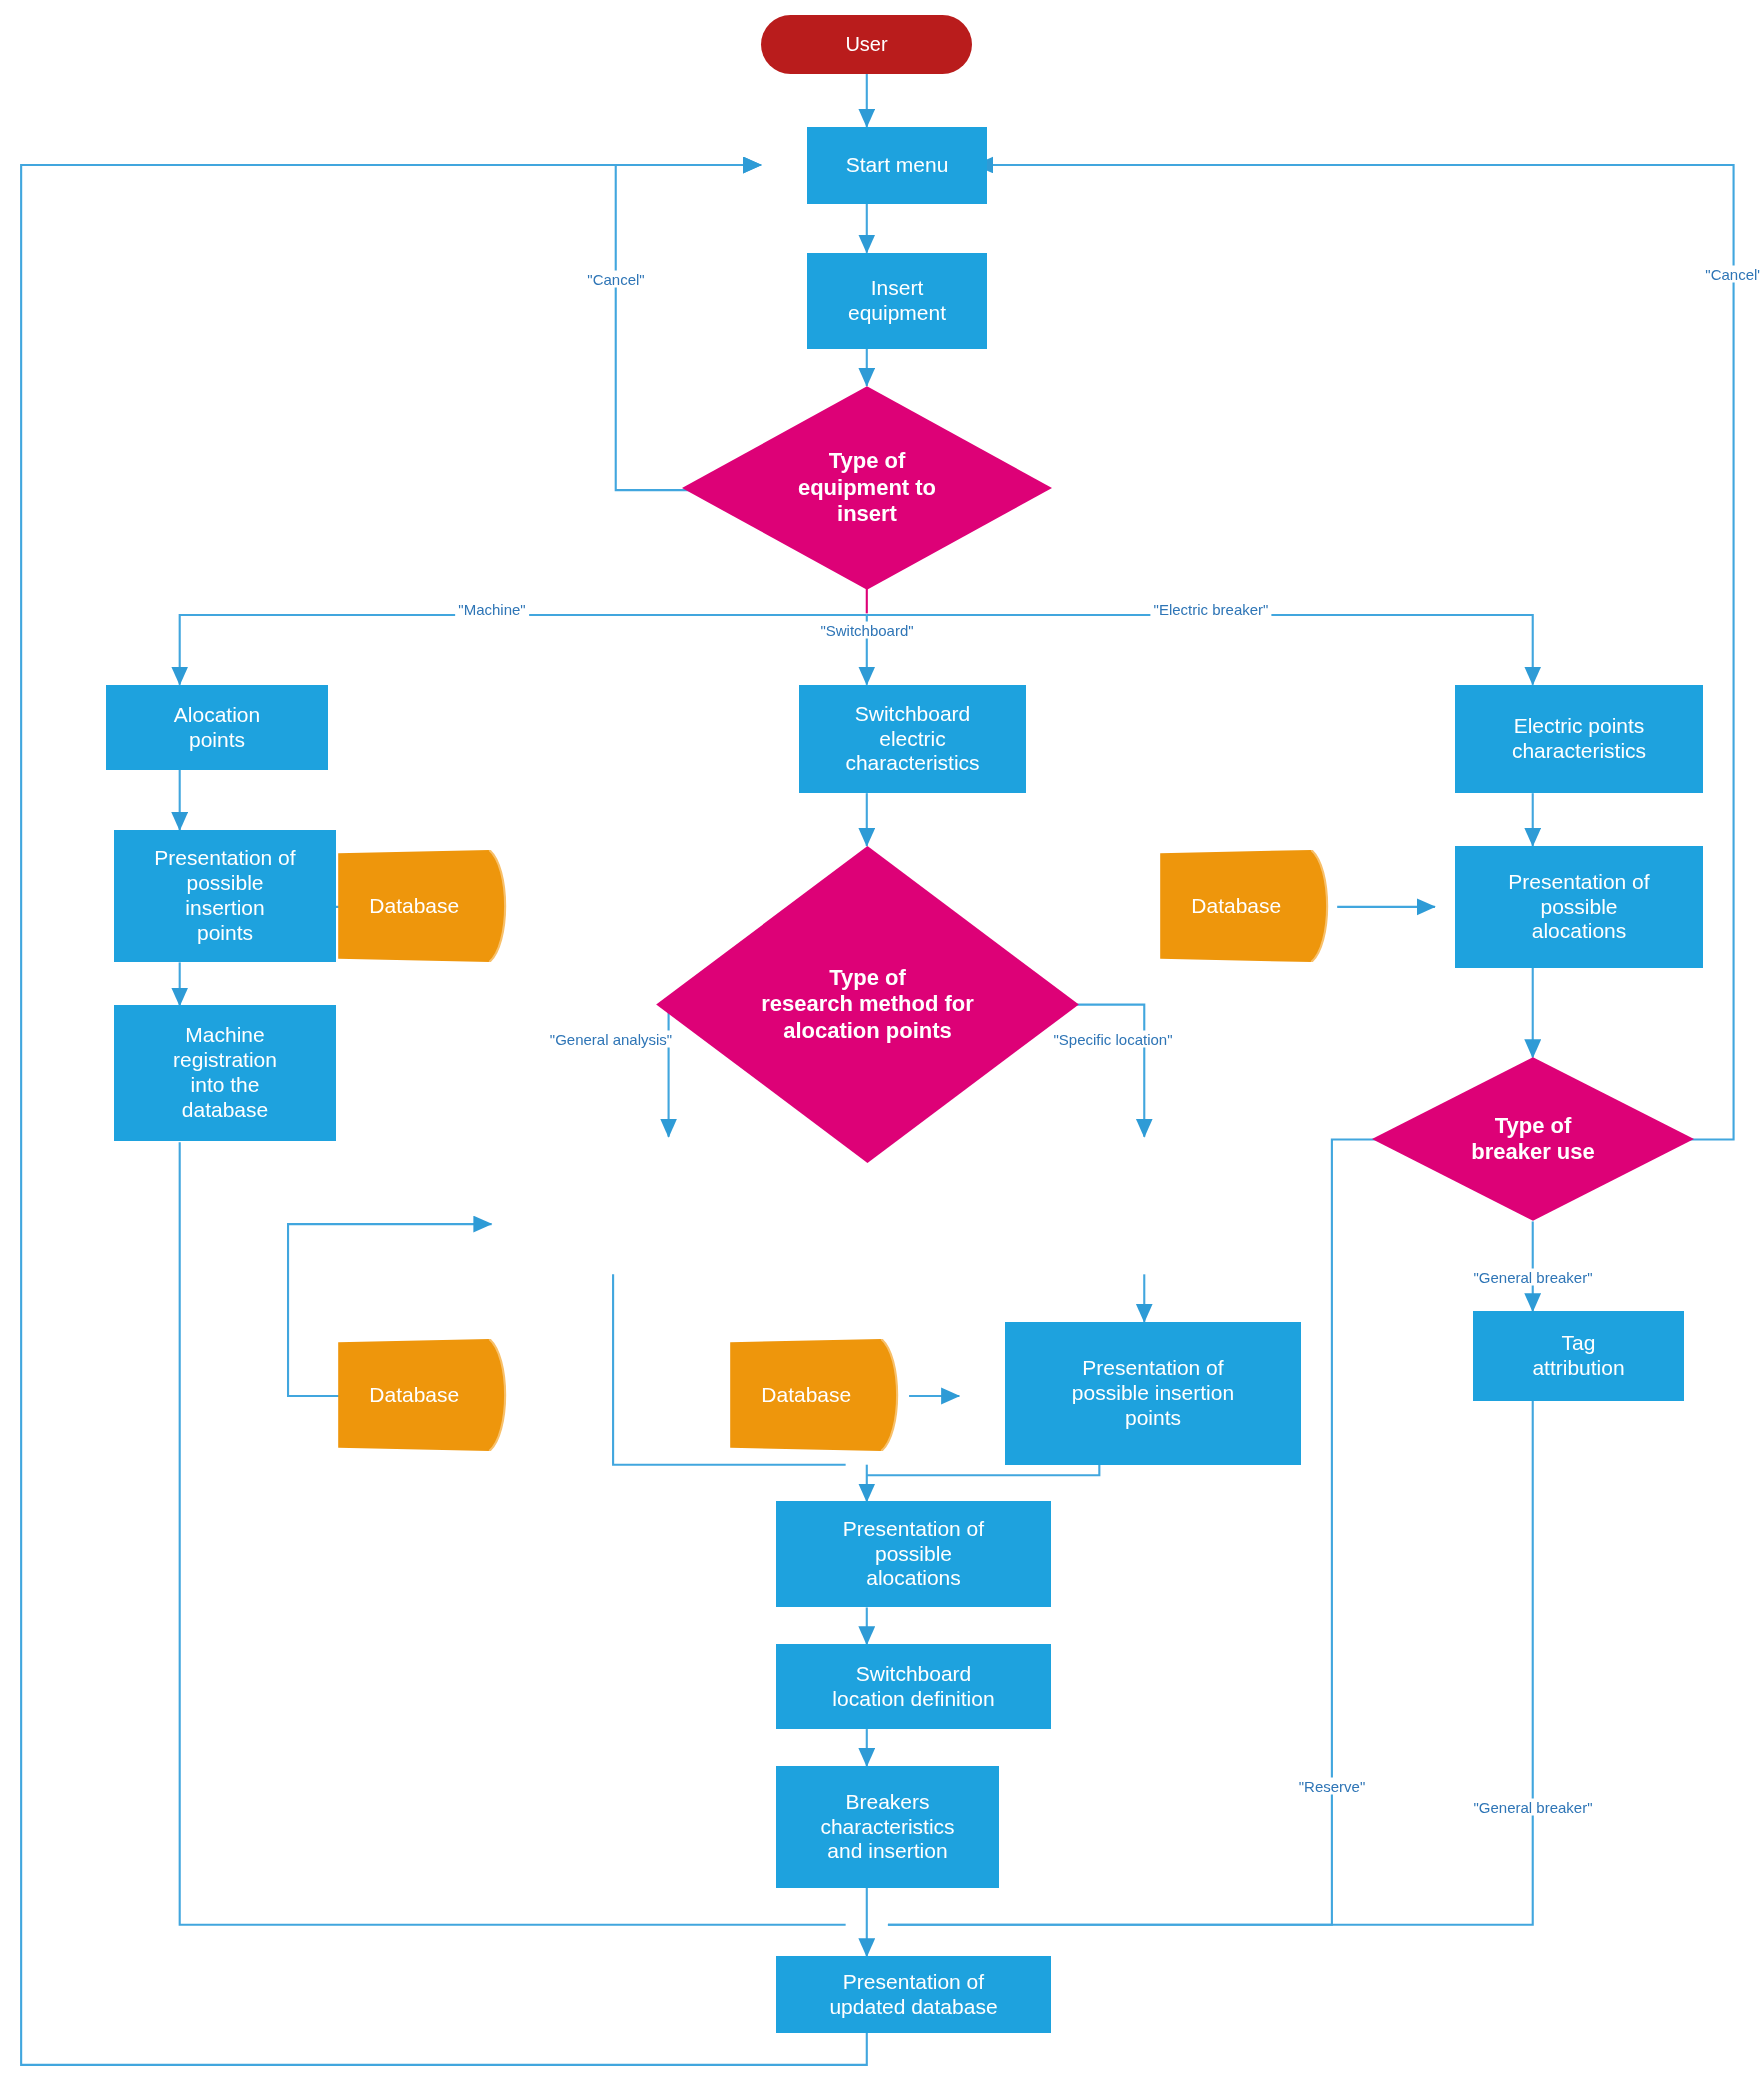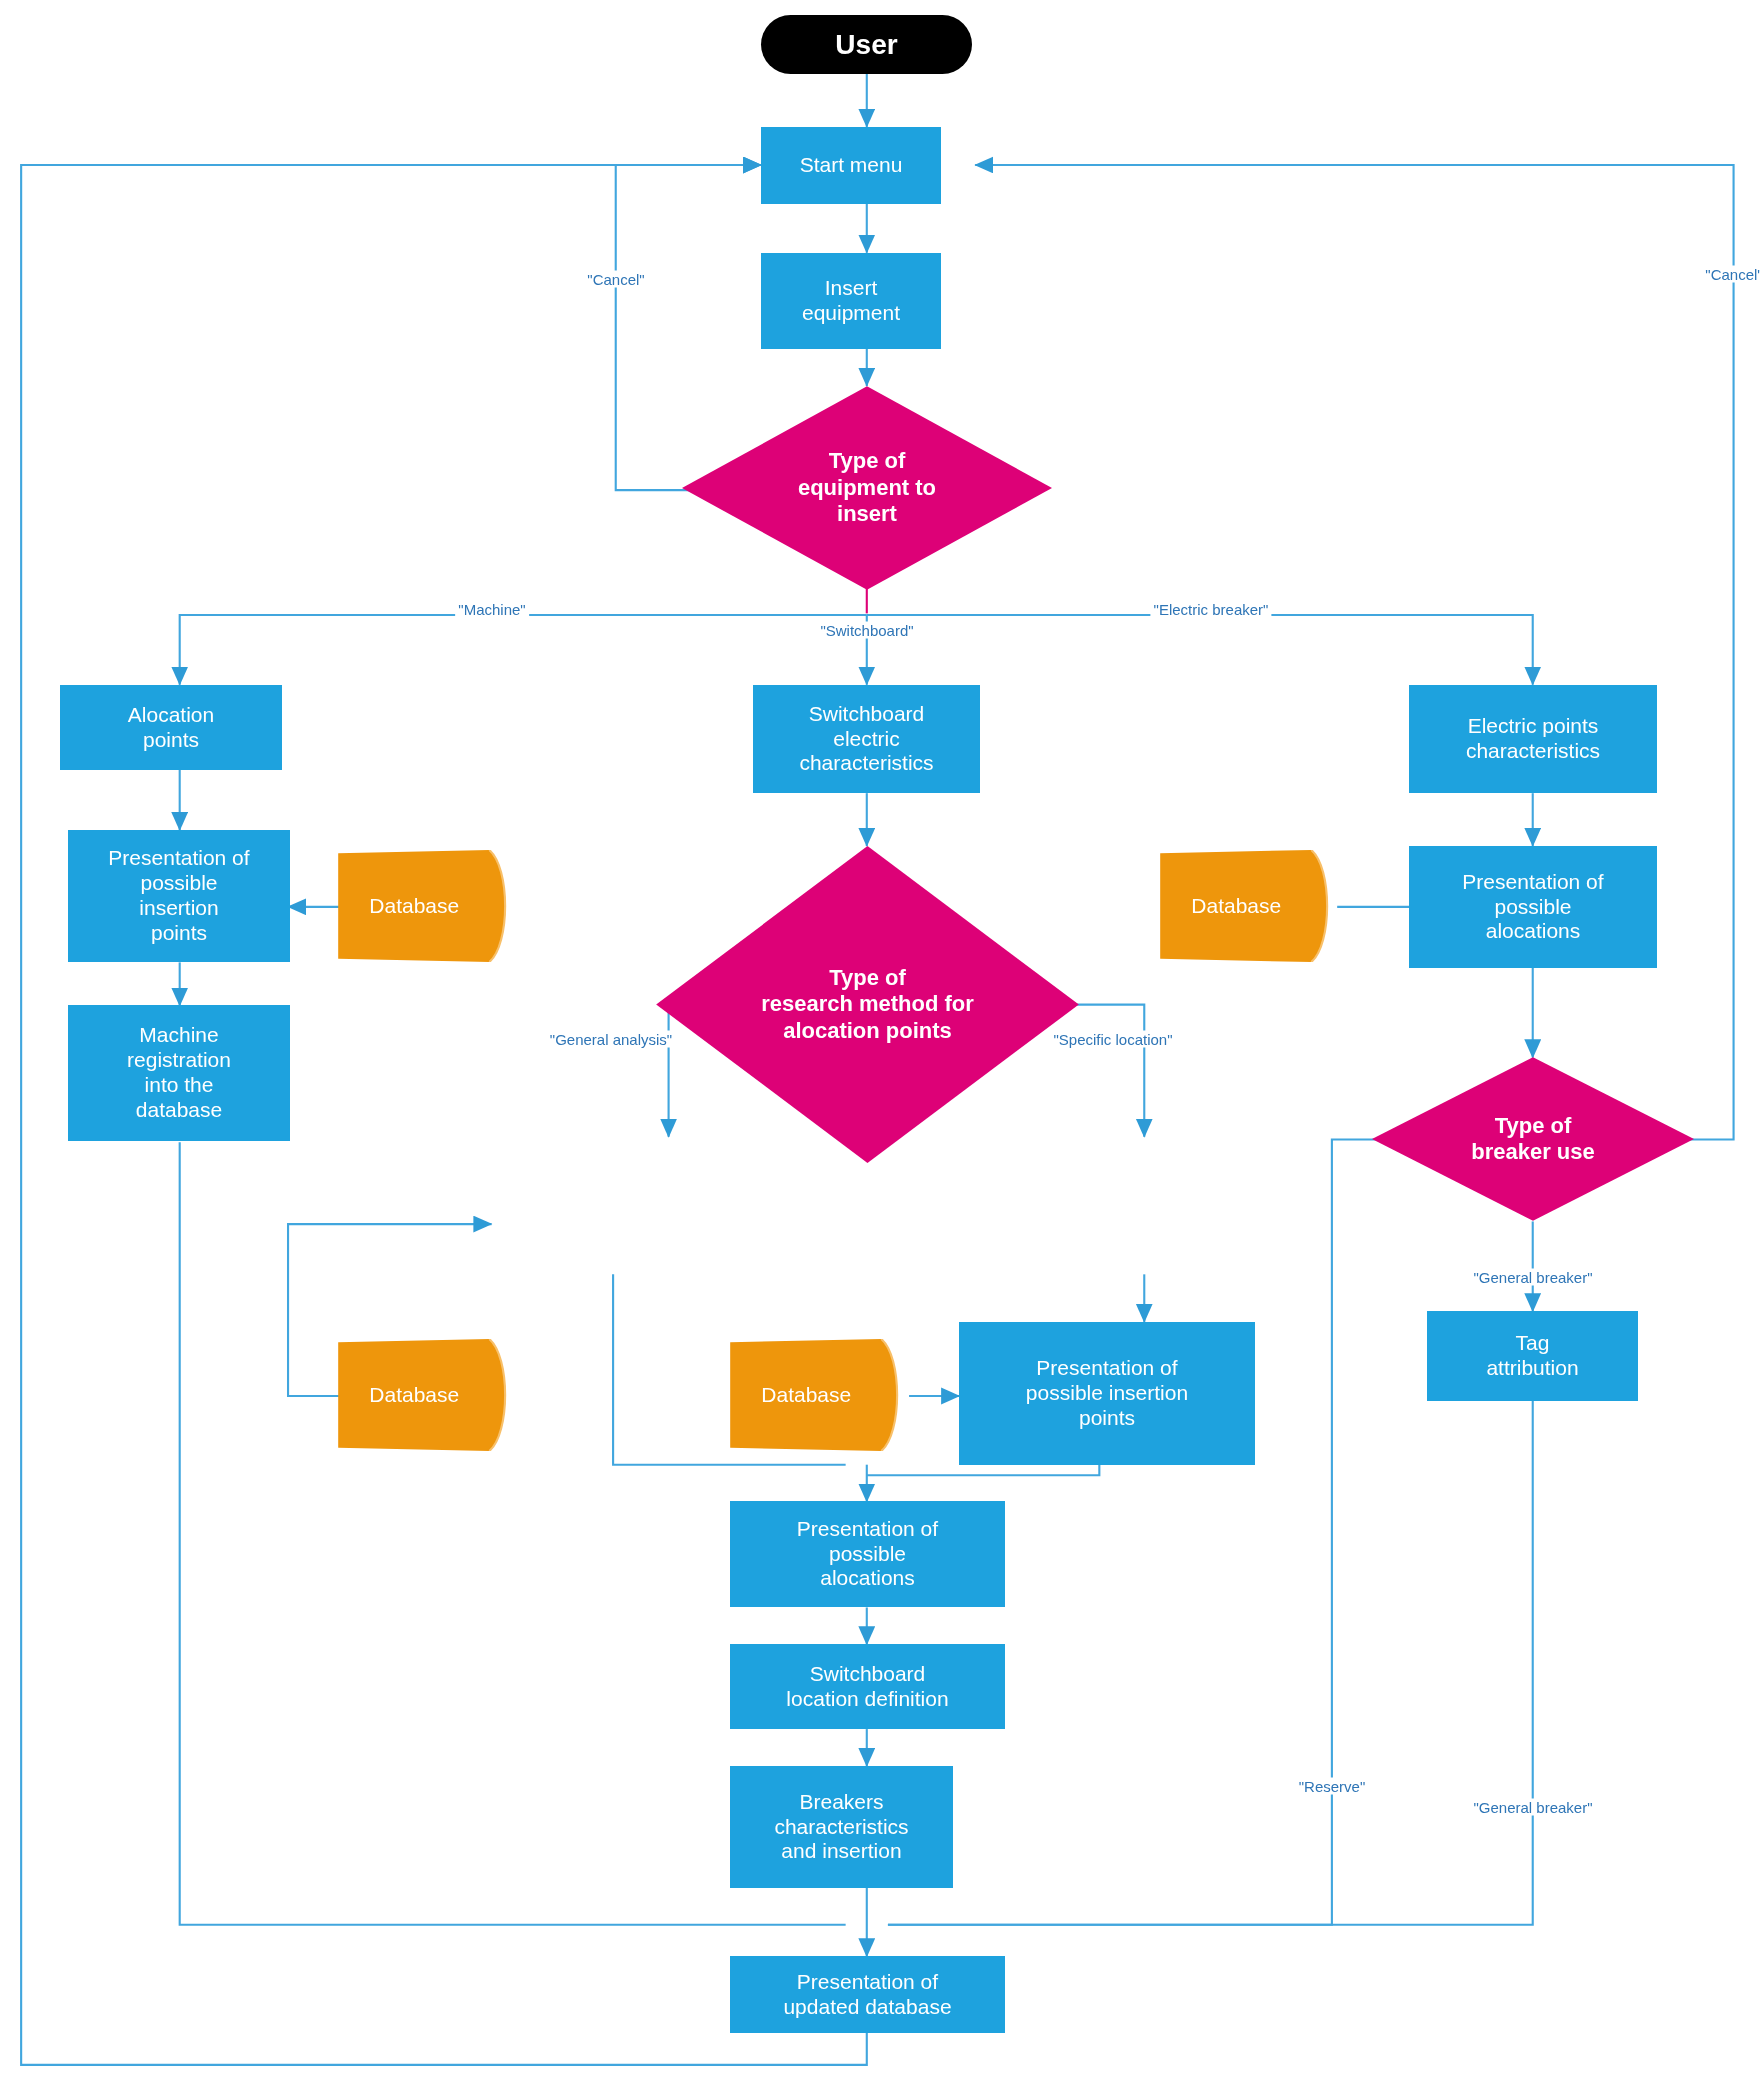--- a/index.html
+++ b/index.html
@@ -3,22 +3,22 @@
 <meta charset="utf-8">
 <style>
   html,body{margin:0;padding:0;background:#ffffff;}
   #stage{position:relative;width:1760px;height:2077px;background:#ffffff;
          font-family:"Liberation Sans",sans-serif;}
   svg.edges{position:absolute;left:0;top:0;width:1760px;height:2077px;overflow:visible;}
 
   .node{position:absolute;display:flex;align-items:center;justify-content:center;
         text-align:center;color:#ffffff;line-height:1.18;box-sizing:border-box;
         padding:2.1px 4.2px;}
-  .proc{background:#1EA2DE;font-size:21px;}
-  .term{background:#000000;border-radius:528px;font-size:28px;font-weight:bold;}
+  .proc{background:#1EA2DE;font-size:21px;margin-left:46px;}
+  .term{background:#b91c1c;border-radius:528px;font-size:20px;}
   .dec-wrap{position:absolute;font-weight:bold;}
   .dec-wrap svg{position:absolute;left:0;top:0;}
   .dec-label{position:absolute;left:0;top:0;width:100%;height:100%;
              display:flex;align-items:center;justify-content:center;text-align:center;
              color:#ffffff;font-size:22px;line-height:1.2;pointer-events:none;}
   .db-wrap{position:absolute;}
   .db-wrap svg{position:absolute;left:0;top:0;}
   .db-label{position:absolute;left:0;top:0;width:100%;height:100%;
             display:flex;align-items:center;justify-content:center;
             color:#ffffff;font-size:21px;padding-right:27.5px;box-sizing:border-box;

